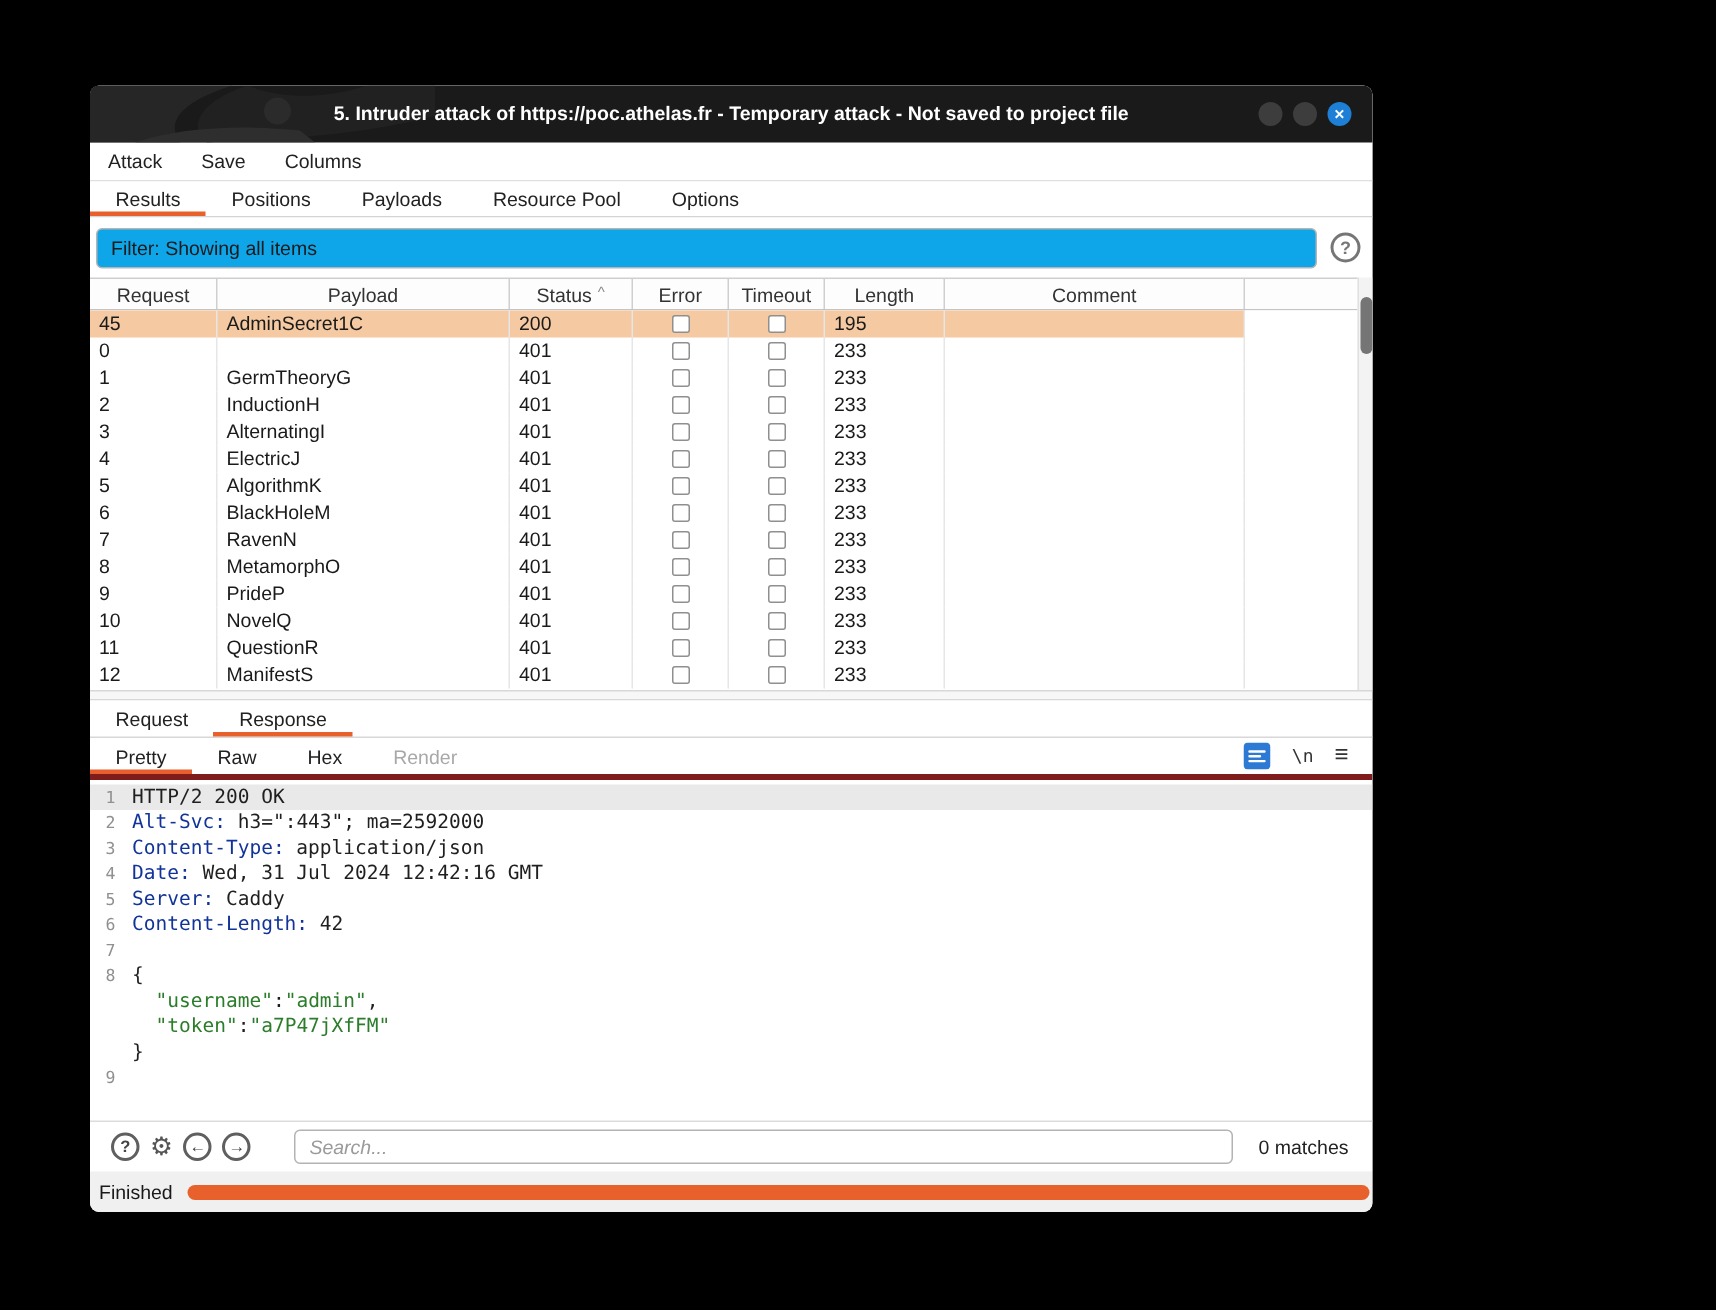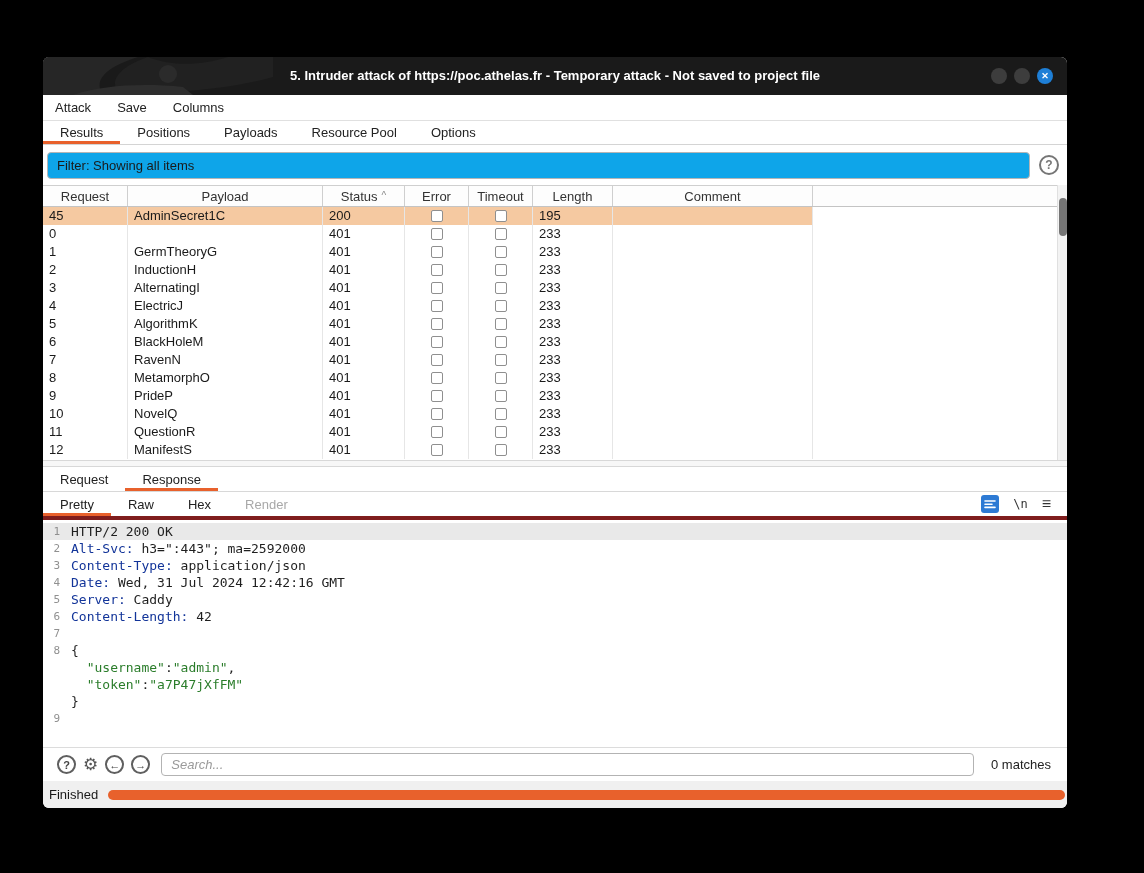--- a/index.html
+++ b/index.html
@@ -1,18 +1,18 @@
 <!DOCTYPE html>
 <html><head>
 <meta charset="utf-8">
 <style>
   * { box-sizing: border-box; margin: 0; padding: 0; }
   html, body { width: 1144px; height: 873px; background: #000; font-family: "Liberation Sans", sans-serif; overflow: hidden; }
 
-  .window { position: absolute; left: 43px; top: 57px; width: 1024px; height: 751px;
+  .window { position: absolute; left: 60px; top: 57px; width: 855px; height: 751px;
             background: #fff; display: flex; flex-direction: column; border-radius: 6px; overflow: hidden; }
 
   
   .titlebar { position: relative; height: 38px; background: #1a1a1a; flex: none; }
   .logo { position: absolute; left: 0; top: 0; }
   .title { position: absolute; left: 0; right: 0; top: 0; height: 38px; line-height: 38px;
            text-align: center; color: #fff; font-size: 13px; font-weight: bold; }
   .win-controls { position: absolute; right: 14px; top: 11px; display: flex; gap: 7px; }
   .wbtn { width: 16px; height: 16px; border-radius: 50%; display: inline-flex;
           align-items: center; justify-content: center; font-size: 9px; color: #fff; cursor: pointer; }
@@ -87,21 +87,21 @@
   .tk-g { color: #2b7d2b; }
 
   
   .searchbar { height: 34px; flex: none; display: flex; align-items: center; gap: 7px;
                padding: 0 14px; border-top: 1px solid #dcdcdc; background: #fff; }
   .circle-icon { width: 19px; height: 19px; border: 2px solid #5f5f5f; border-radius: 50%; color: #444;
                  font-size: 11px; font-weight: bold; display: inline-flex; align-items: center;
                  justify-content: center; flex: none; cursor: pointer; }
   .gear { font-size: 17px; color: #555; cursor: pointer; line-height: 1; }
   .search-input { flex: 1; height: 23px; border: 1px solid #b3b3b3; border-radius: 4px; padding: 0 9px;
-                  font-size: 13px; font-family: "Liberation Sans", sans-serif; outline: none; margin-left: 4px; }
+                  font-size: 13px; font-family: "Liberation Sans", sans-serif; outline: none; margin-left: 22px; }
   .search-input::placeholder { font-style: italic; color: #9a9a9a; }
   .matches { font-size: 13px; color: #222; margin-left: 10px; padding-right: 2px; white-space: nowrap; }
 
   
   .statusbar { height: 27px; flex: none; display: flex; align-items: center; background: #f0f0f0; padding: 0 2px 0 6px; }
   .status-label { font-size: 13px; color: #1a1a1a; margin-right: 10px; white-space: nowrap; }
   .progress { flex: 1; height: 10px; border-radius: 5px; background: #e8612c; }
 </style>
 </head>
 <body>

